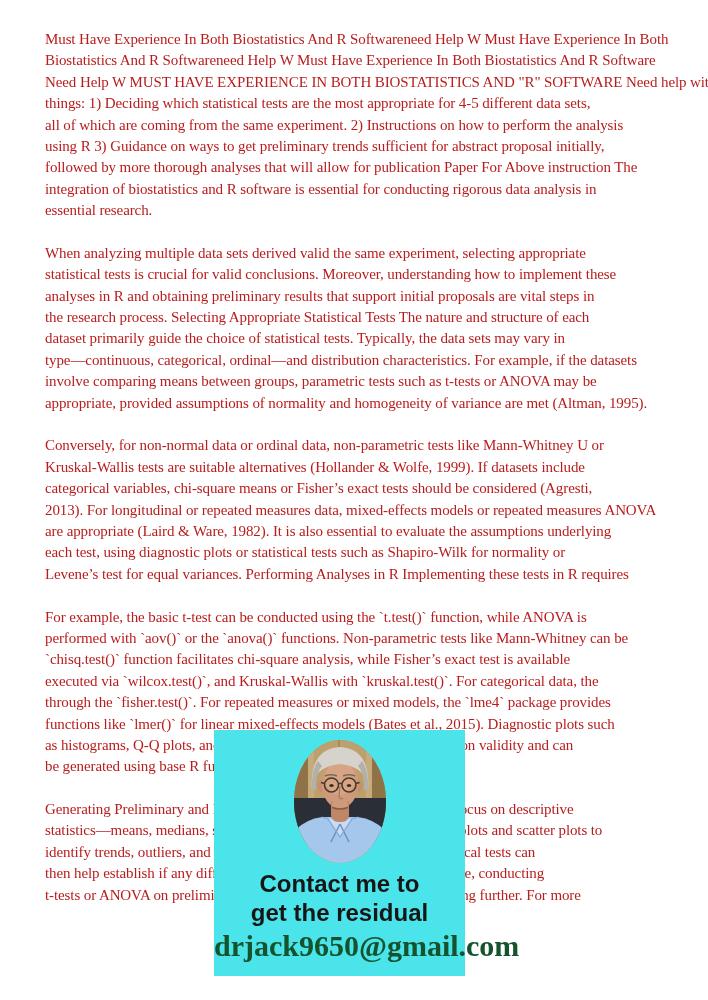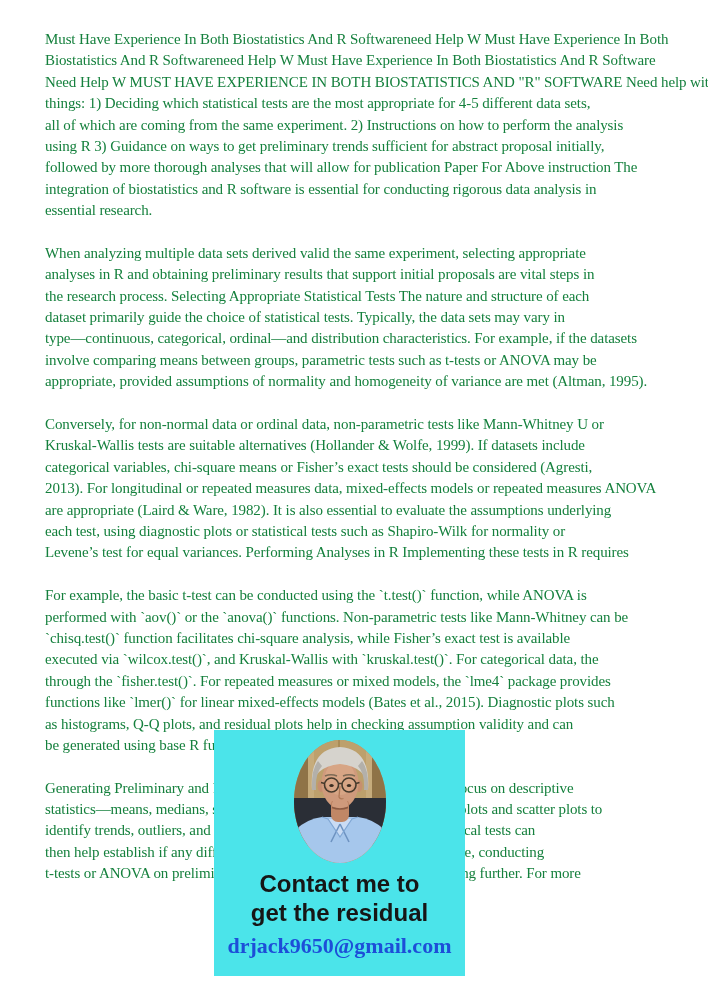--- a/index.html
+++ b/index.html
@@ -7,21 +7,21 @@
     width:708px;height:1000px;
     background:#ffffff;
     overflow:hidden;
     position:relative;
     font-family:"Liberation Serif","DejaVu Serif",serif;
   }
   .doc{
     position:absolute;
     left:45px;top:29px;
     width:663px;
-    color:#15803d;
+    color:#b91c1c;
     font-size:15px;
     letter-spacing:-0.1px;
   }
   .para{margin:0 0 21.4px 0;}
   .line{
     white-space:nowrap;
     height:21.4px;
     line-height:21.4px;
     overflow:visible;
   }
@@ -43,42 +43,43 @@
     font-family:"Liberation Sans","DejaVu Sans",sans-serif;
     font-weight:700;
     font-size:24px;
     line-height:29px;
     color:#161616;
   }
   .promo-email{
     margin-top:4px;
     font-family:"Liberation Serif","DejaVu Serif",serif;
     font-weight:700;
-    font-size:22px;
+    font-size:30px;
     line-height:30px;
-    color:#1d4ed8;
+    color:#14532d;
   }
 </style>
 </head>
 <body>
 
 <div class="doc" id="doc">
     <div class="para">
       <div class="line">Must Have Experience In Both Biostatistics And R Softwareneed Help W Must Have Experience In Both</div>
       <div class="line">Biostatistics And R Softwareneed Help W Must Have Experience In Both Biostatistics And R Software</div>
       <div class="line">Need Help W MUST HAVE EXPERIENCE IN BOTH BIOSTATISTICS AND "R" SOFTWARE Need help with three</div>
       <div class="line">things: 1) Deciding which statistical tests are the most appropriate for 4-5 different data sets,</div>
       <div class="line">all of which are coming from the same experiment. 2) Instructions on how to perform the analysis</div>
       <div class="line">using R 3) Guidance on ways to get preliminary trends sufficient for abstract proposal initially,</div>
       <div class="line">followed by more thorough analyses that will allow for publication Paper For Above instruction The</div>
       <div class="line">integration of biostatistics and R software is essential for conducting rigorous data analysis in</div>
       <div class="line">essential research.</div>
     </div>
     <div class="para">
       <div class="line">When analyzing multiple data sets derived valid the same experiment, selecting appropriate</div>
+      <div class="line">statistical tests is crucial for valid conclusions. Moreover, understanding how to implement these</div>
       <div class="line">analyses in R and obtaining preliminary results that support initial proposals are vital steps in</div>
       <div class="line">the research process. Selecting Appropriate Statistical Tests The nature and structure of each</div>
       <div class="line">dataset primarily guide the choice of statistical tests. Typically, the data sets may vary in</div>
       <div class="line">type—continuous, categorical, ordinal—and distribution characteristics. For example, if the datasets</div>
       <div class="line">involve comparing means between groups, parametric tests such as t-tests or ANOVA may be</div>
       <div class="line">appropriate, provided assumptions of normality and homogeneity of variance are met (Altman, 1995).</div>
     </div>
     <div class="para">
       <div class="line">Conversely, for non-normal data or ordinal data, non-parametric tests like Mann-Whitney U or</div>
       <div class="line">Kruskal-Wallis tests are suitable alternatives (Hollander &amp; Wolfe, 1999). If datasets include</div>

